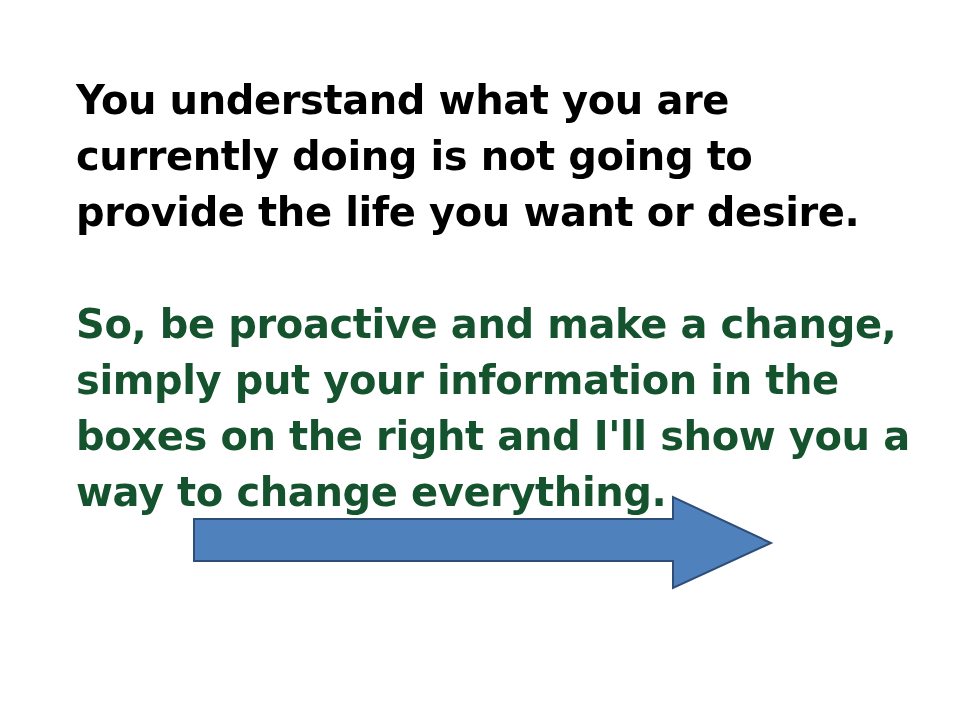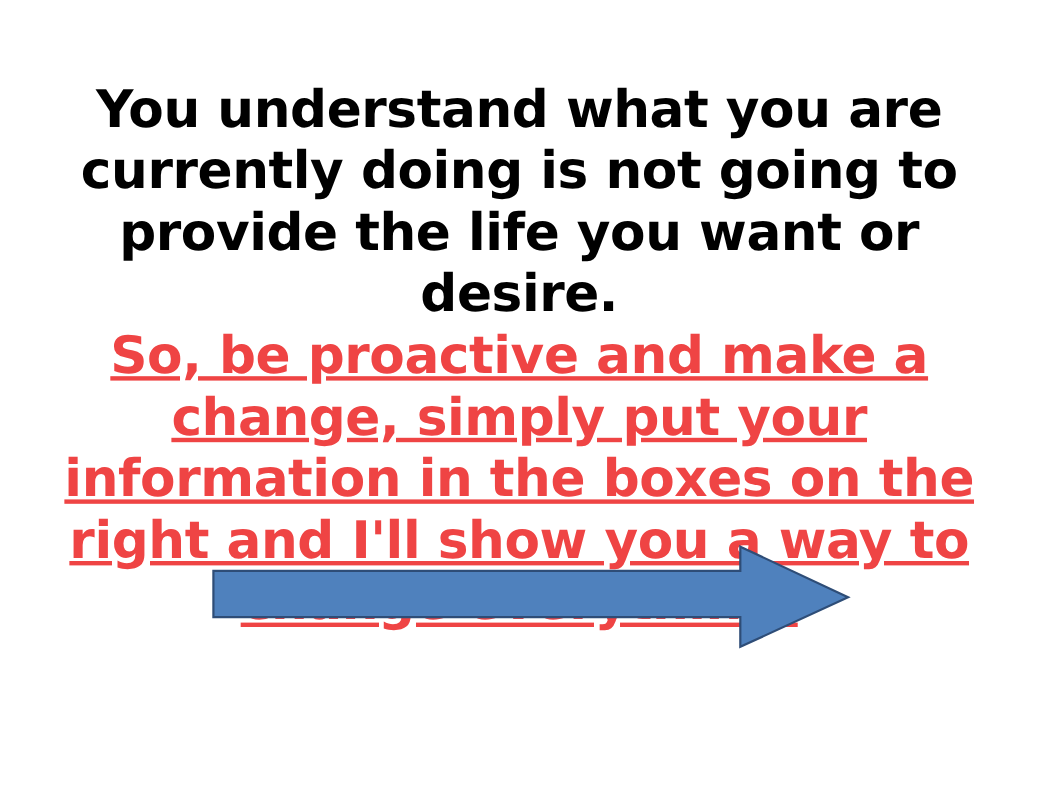--- a/index.html
+++ b/index.html
@@ -14,27 +14,26 @@
     overflow: hidden;
   }
   .slide {
     position: relative;
     width: 960px;
     height: 720px;
     background: #ffffff;
   }
   .text-block {
     position: absolute;
-    left: 52px;
+    left: 76px;
     width: 840px;
-    text-align: center;
     color: #000000;
     font-family: "DejaVu Sans", sans-serif;
     font-weight: 600;
-    font-size: 47px;
+    font-size: 40px;
     line-height: 56px;
     letter-spacing: -0.4px;
     white-space: pre-line;
   }
   #paragraph-primary {
     top: 72px;
   }
   #paragraph-secondary {
     top: 296px;
   }
@@ -50,21 +49,21 @@
     display: block;
   }
 </style>
 </head>
 <body>
 
 <div class="slide" style="background: rgb(255, 255, 255);">
 
   <div class="text-block" id="paragraph-primary" style="color: rgb(0, 0, 0);">You understand what you are currently doing is not going to provide the life you want or desire.</div>
 
-  <div class="text-block" id="paragraph-secondary" style="color: #ef4444; text-decoration: underline;">So, be proactive and make a change, simply put your information in the boxes on the right and I'll show you a way to change everything.</div>
+  <div class="text-block" id="paragraph-secondary" style="color: #14532d;">So, be proactive and make a change, simply put your information in the boxes on the right and I'll show you a way to change everything.</div>
 
   <div class="arrow-layer">
     <svg class="arrow-svg" width="960" height="720" viewBox="0 0 960 720">
       <polygon id="arrow-shape" points="194,519 673,519 673,497 771,543 673,588 673,561 194,561" fill="#4F81BD" stroke="#2E4D77" stroke-width="2" stroke-linejoin="miter"></polygon>
     </svg>
   </div>
 
 </div>
 
 </body></html>

